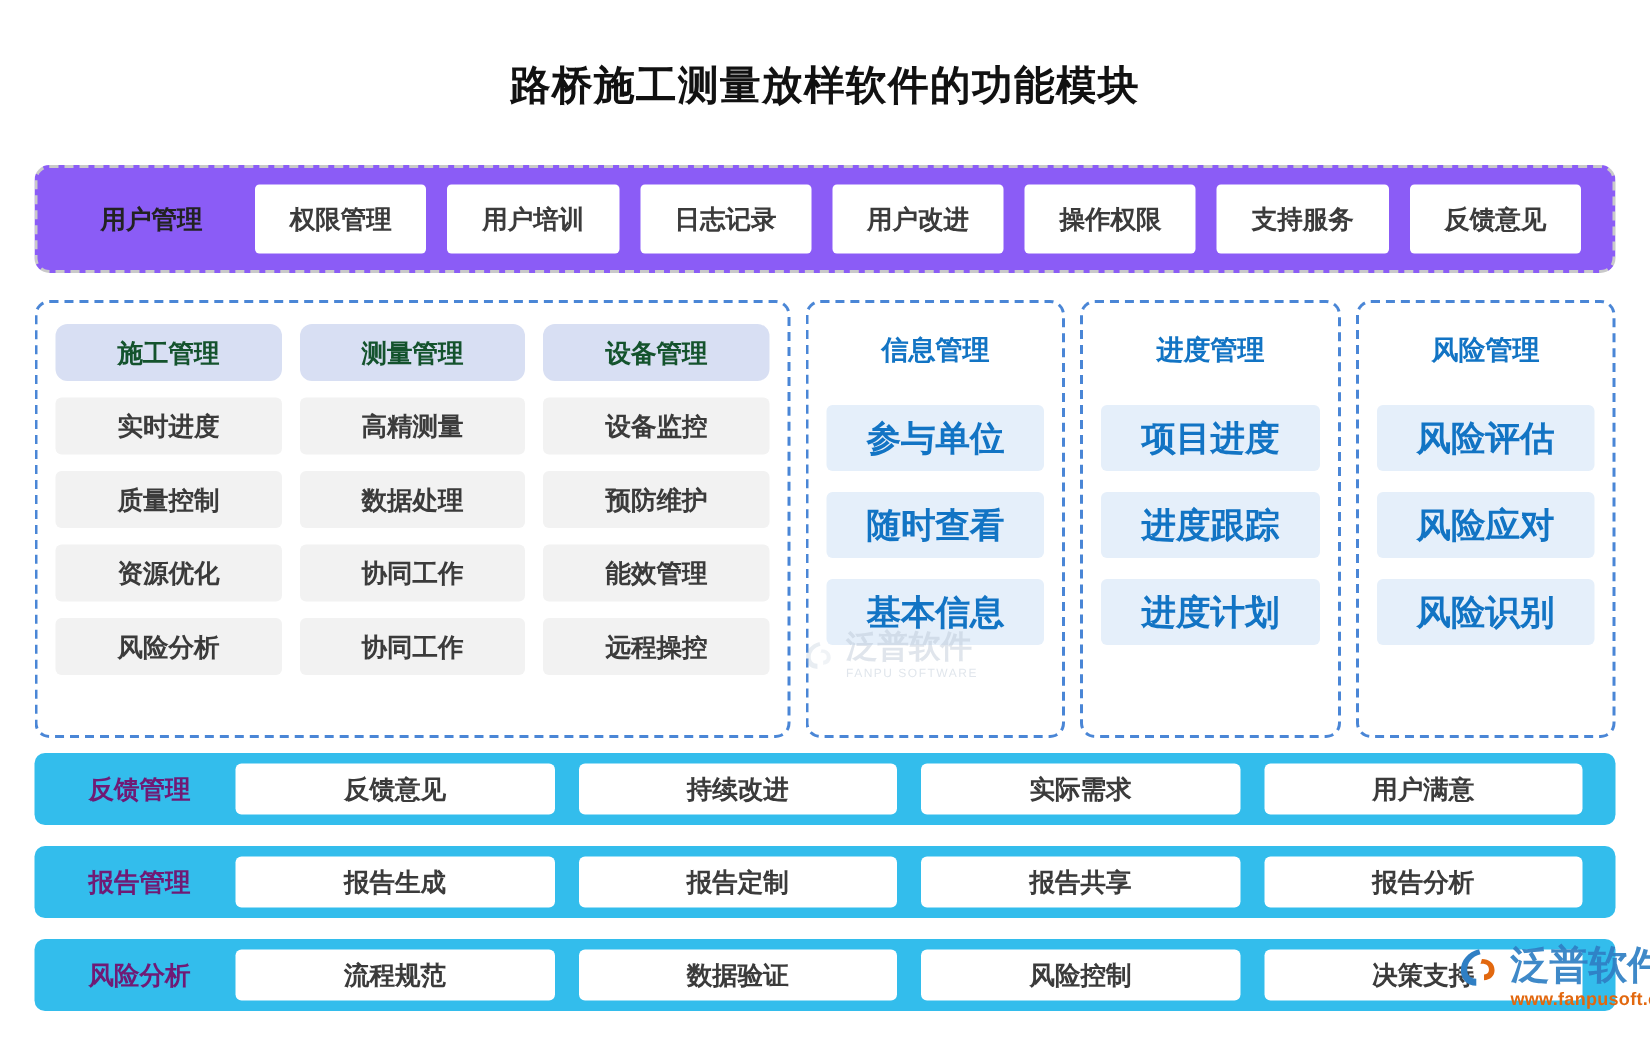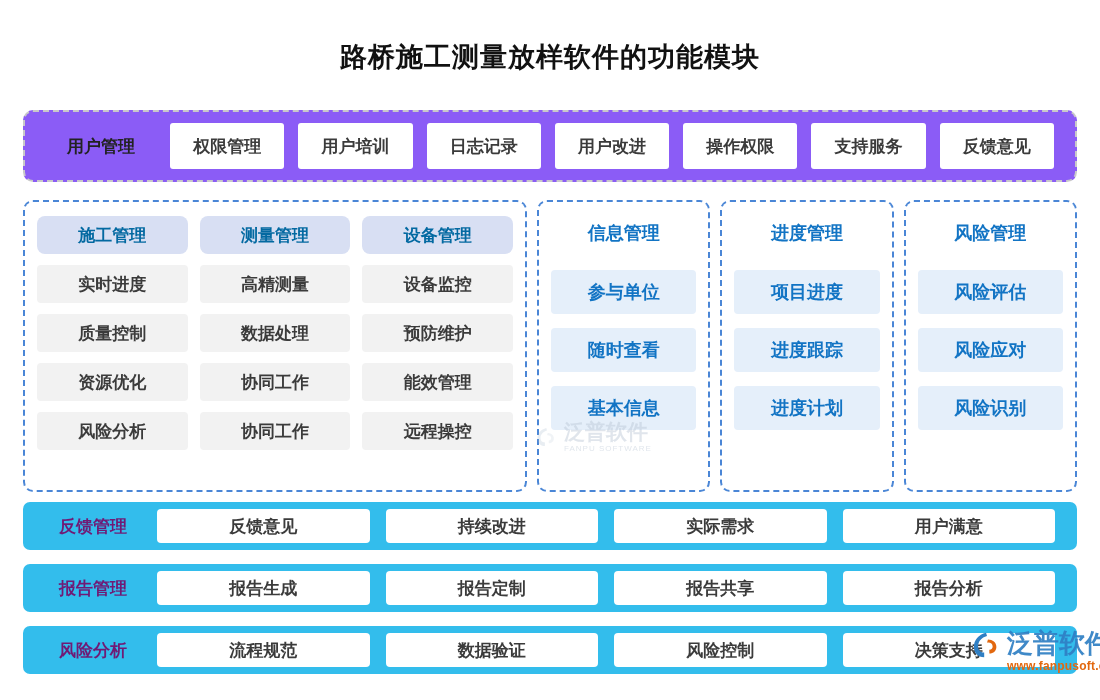--- a/index.html
+++ b/index.html
@@ -96,29 +96,29 @@
     align-items: center;
     justify-content: center;
     font-size: 17px;
     font-weight: bold;
     color: #3b3b3b;
     background: #f2f2f2;
   }
   .cell.head {
     background: #d8dff3;
     border-radius: 8px;
-    color: #0369a1;
+    color: #14532d;
   }
 
   
   .group-box.narrow .cell {
     background: #e5effa;
     color: #1274c4;
     height: 44px;
-    font-size: 18px;
+    font-size: 23px;
   }
   .group-box.narrow .cell.head {
     background: transparent;
     color: #1274c4;
     height: 34px;
     font-size: 18px;
     margin-bottom: 6px;
   }
   .group-box.narrow .col { gap: 14px; }
 

